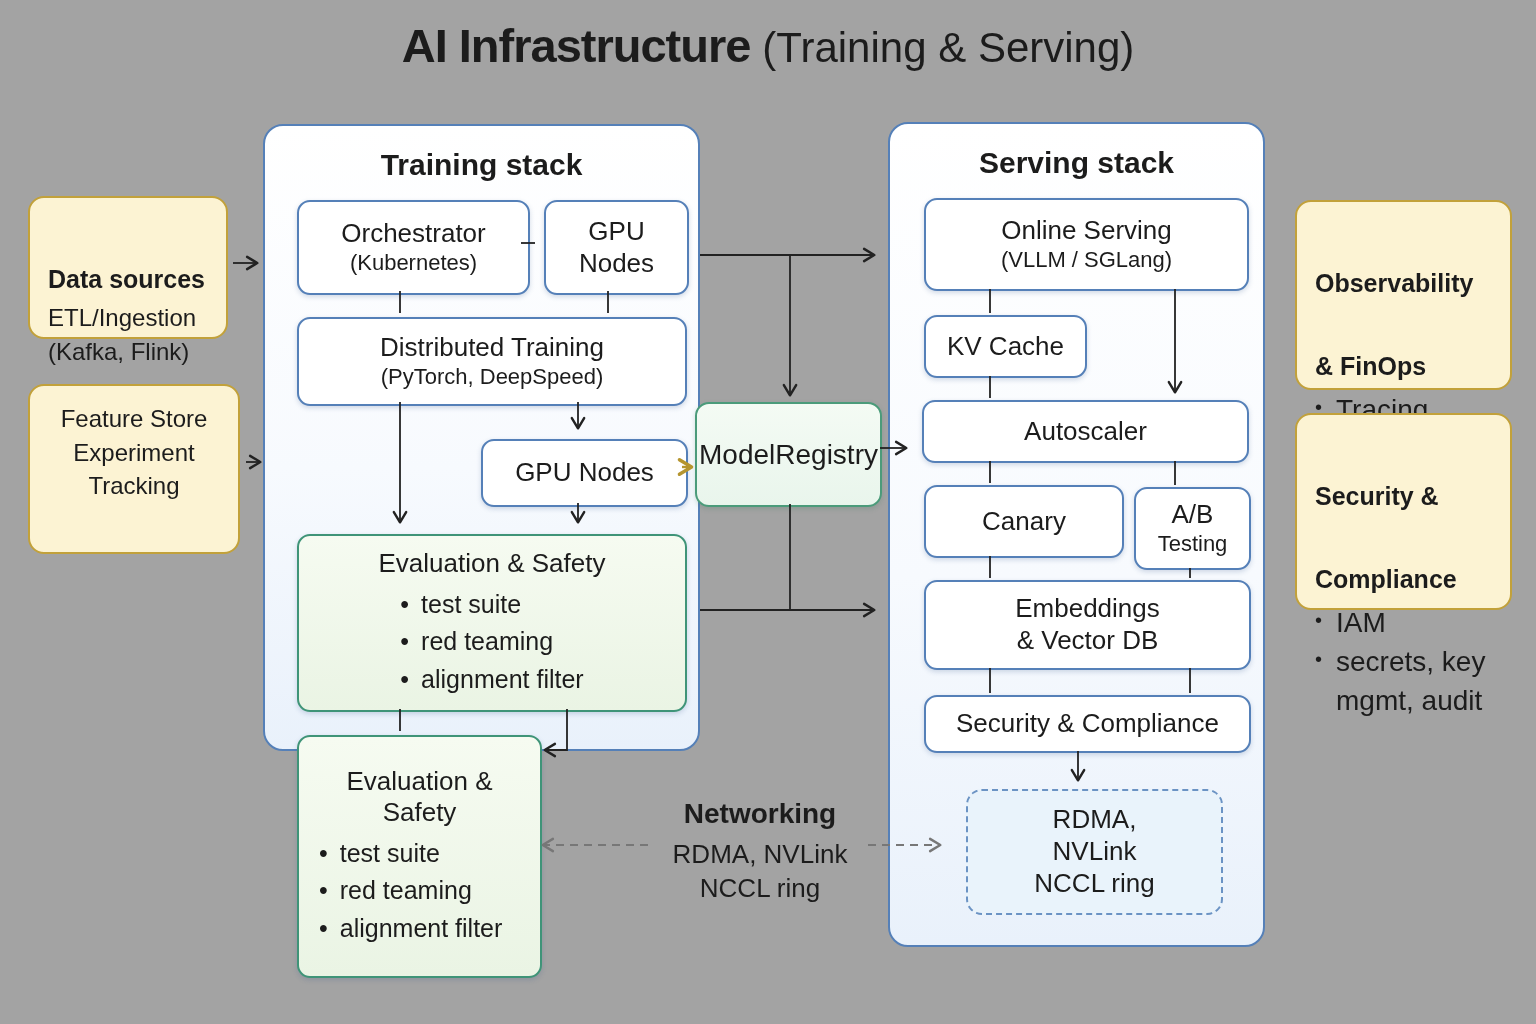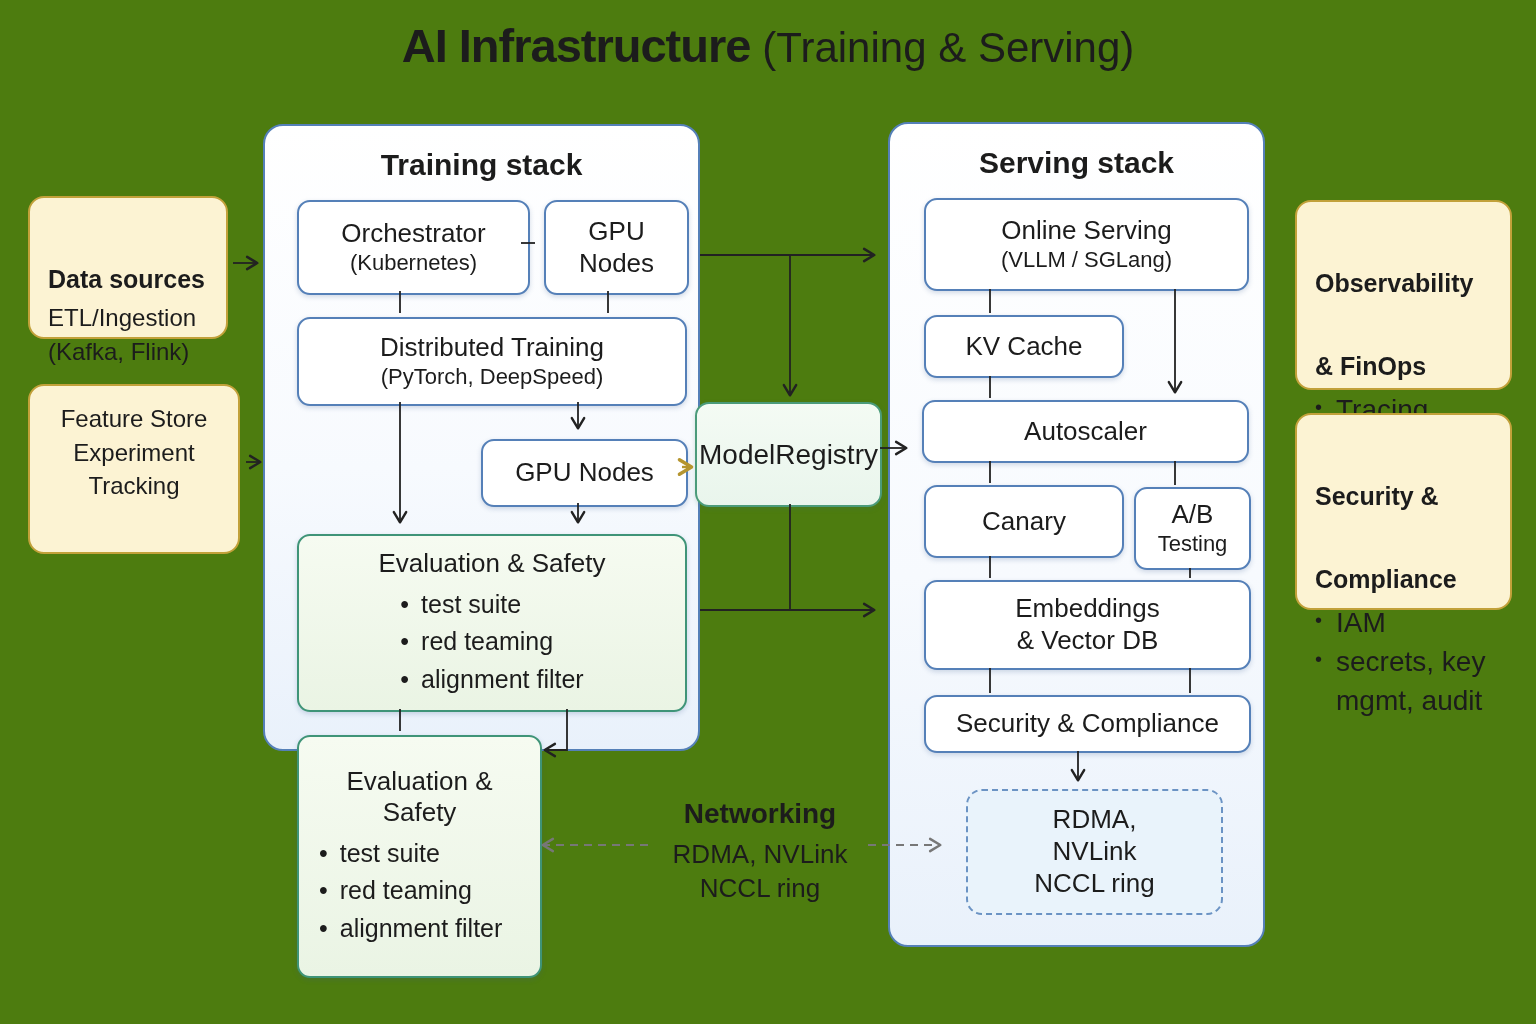--- a/index.html
+++ b/index.html
@@ -1,18 +1,18 @@
 <!DOCTYPE html>
 <html><head>
 <meta charset="utf-8">
 <style>
   html,body{margin:0;padding:0;background:#fdfdfc;}
   .canvas{
     position:relative;width:1536px;height:1024px;overflow:hidden;
-    background:#4d7c0f;color:#1c1c1c;
+    background:#a3a3a3;color:#1c1c1c;
     font-family:"Liberation Sans",sans-serif;
   }
   .page-title{position:absolute;top:18px;left:0;width:1536px;text-align:center;white-space:nowrap;}
   .page-title .main{font-size:47px;font-weight:bold;letter-spacing:-1px;}
   .page-title .sub{font-size:42px;font-weight:normal;margin-left:12px;}
 
   .stack{
     position:absolute;border:2px solid #5580b8;border-radius:20px;
     background:linear-gradient(180deg,#ffffff 0%,#f7fafe 55%,#e9f1fb 100%);
     box-sizing:border-box;z-index:1;
@@ -134,21 +134,21 @@
   </div>
 
   <div class="stack" style="left:888px;top:122px;width:377px;height:825px;">
     <div class="stack-title">Serving stack</div>
 
     <div class="node" style="left:27px;top:74px;width:325px;height:93px;">
       <div class="t1">Online Serving</div>
       <div class="t2">(VLLM / SGLang)</div>
     </div>
 
-    <div class="node" style="left:27px;top:191px;width:200px;height:63px;">
+    <div class="node" style="left:27px;top:191px;width:163px;height:63px;">
       <div class="t1">KV Cache</div>
     </div>
 
     <div class="node" style="left:25px;top:276px;width:327px;height:63px;">
       <div class="t1">Autoscaler</div>
     </div>
 
     <div class="node" style="left:27px;top:361px;width:200px;height:73px;">
       <div class="t1">Canary</div>
     </div>

